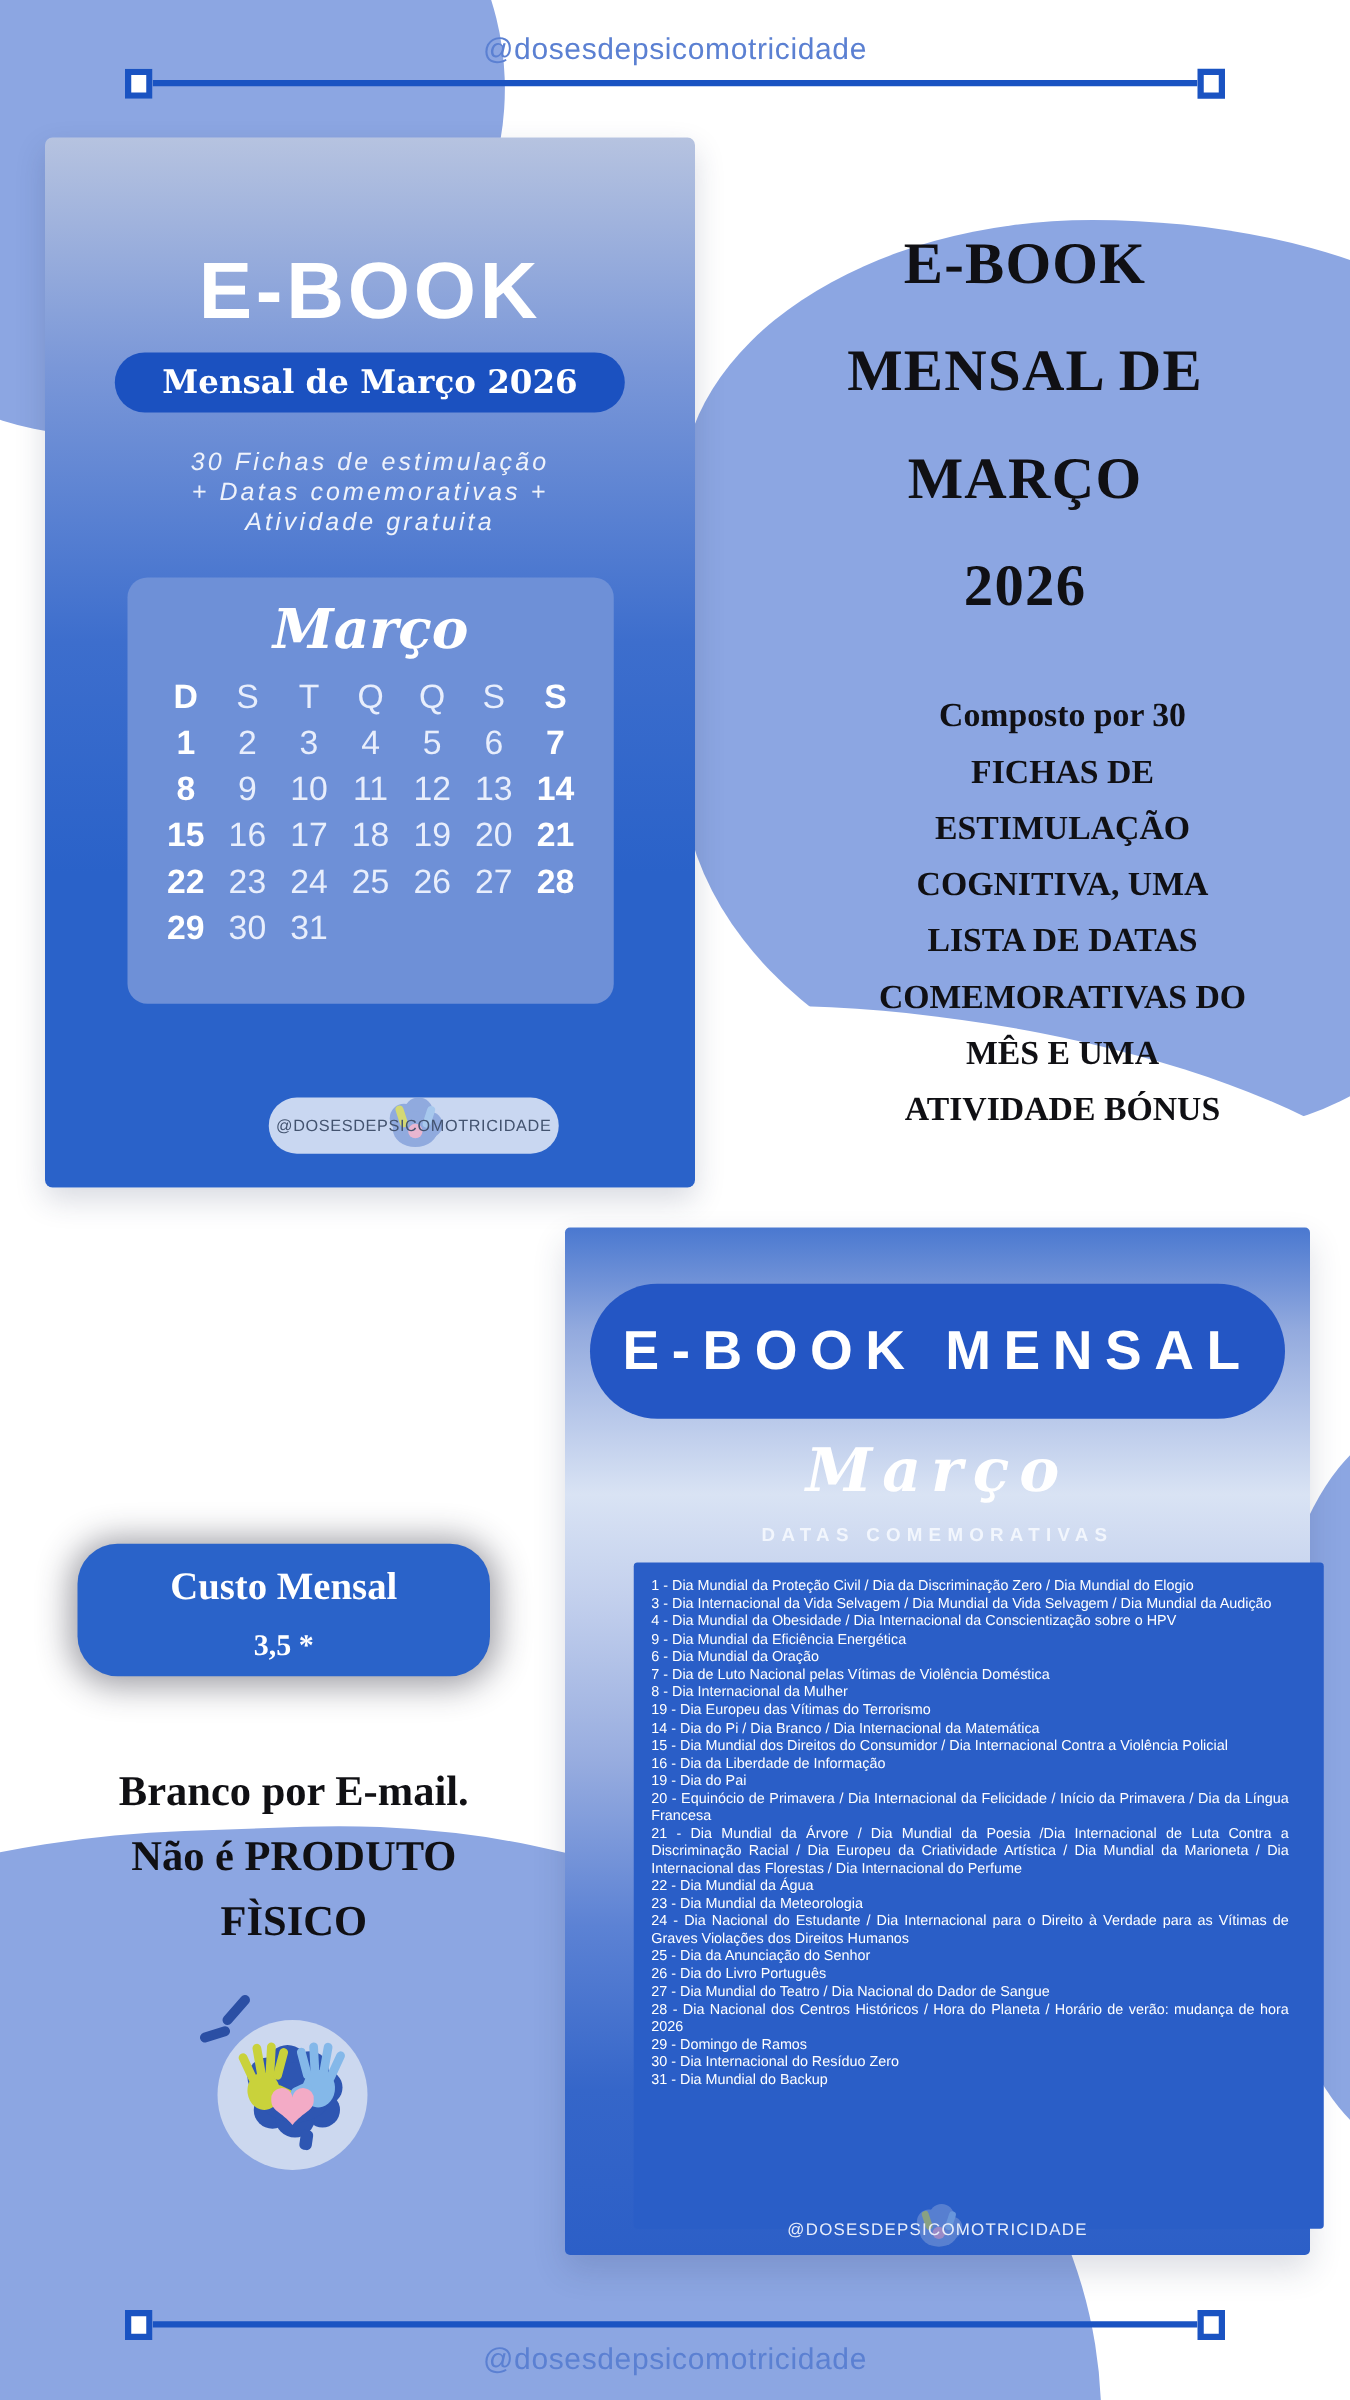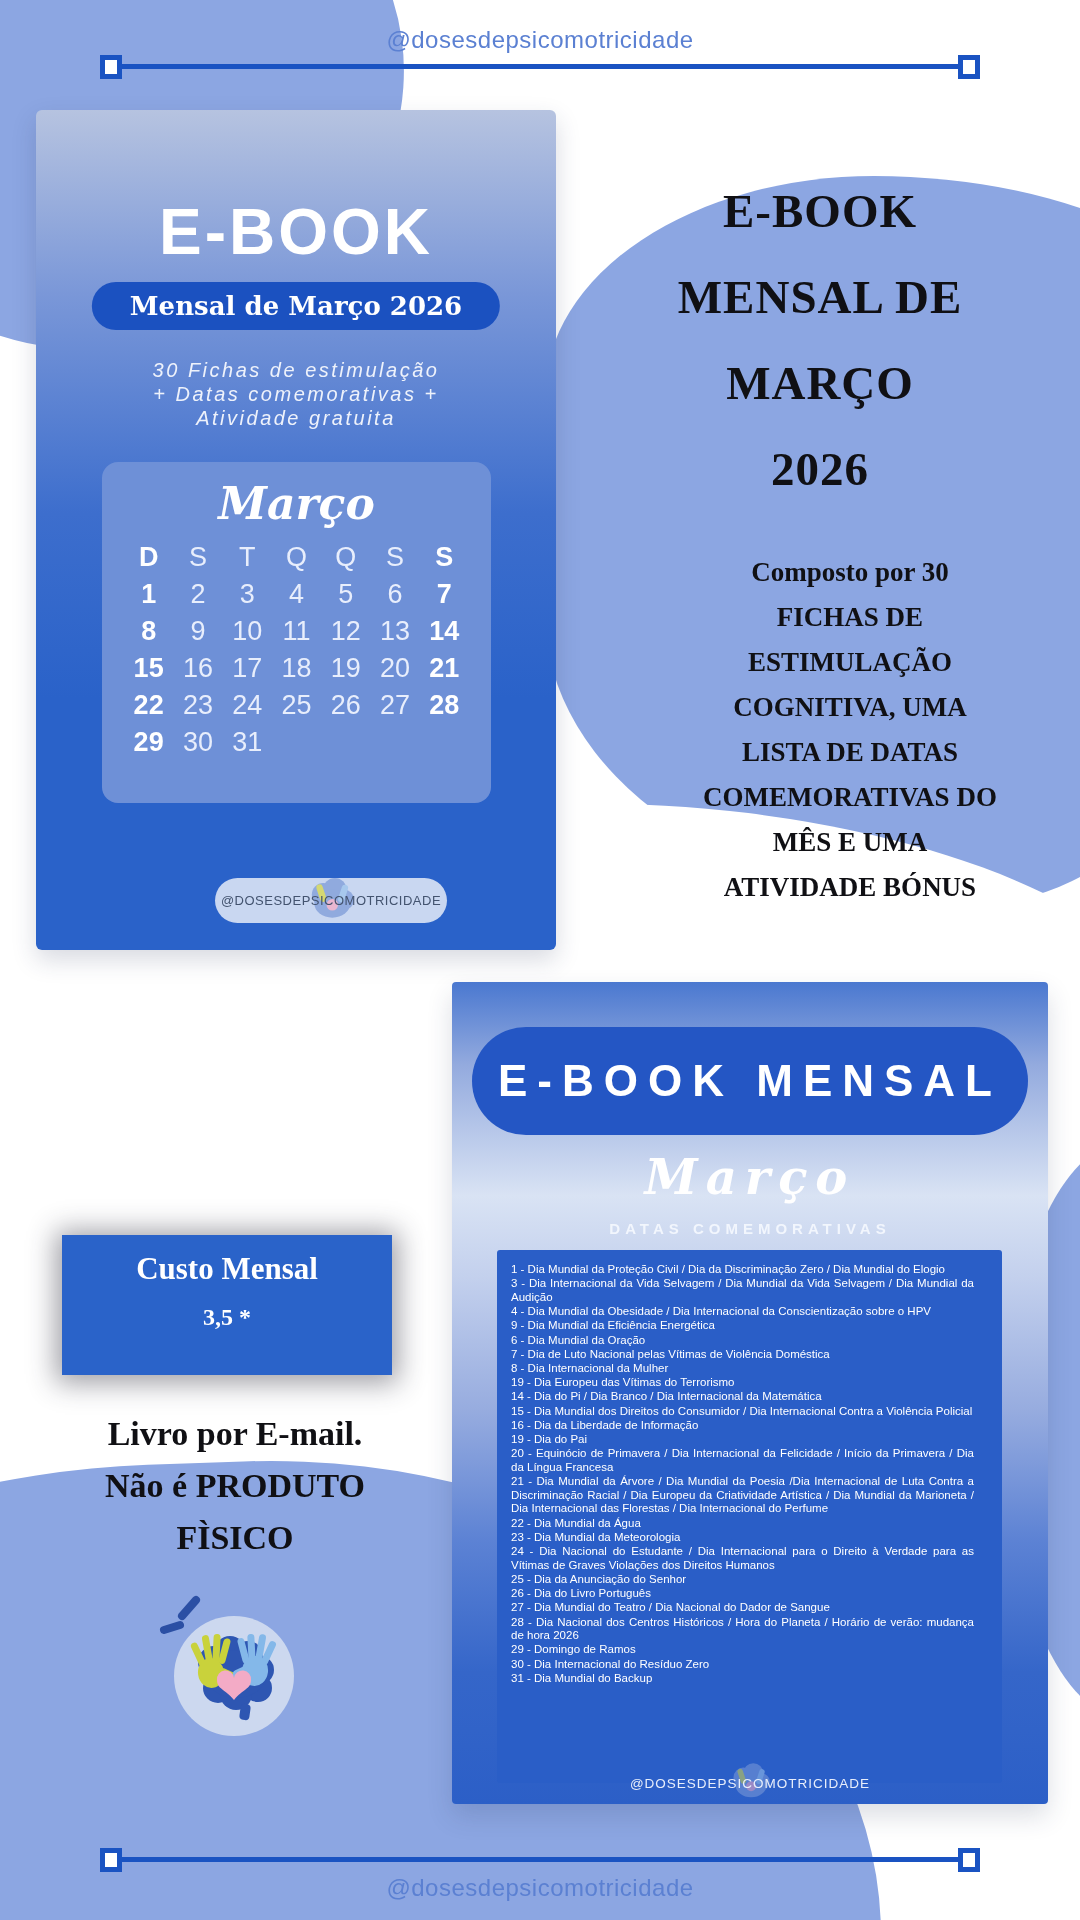--- a/index.html
+++ b/index.html
@@ -52,43 +52,43 @@
 
   
   .headline{position:absolute;left:560px;top:168px;width:520px;text-align:center;z-index:4;
             font-family:"Liberation Serif",serif;font-weight:700;font-size:47px;line-height:86px;
             color:var(--text_black,#101014);letter-spacing:1px;}
   .description{position:absolute;left:610px;top:550px;width:480px;text-align:center;z-index:4;
                font-family:"Liberation Serif",serif;font-weight:700;font-size:27px;line-height:45px;
                color:var(--text_black,#101014);}
 
   
-  .price-box{position:absolute;left:62px;top:1235px;width:330px;height:140px;z-index:4;
+  .price-box{position:absolute;left:62px;top:1235px;width:330px;height:106px;z-index:4;
              background:var(--price_blue,#2A63C9);box-shadow:0 2px 26px 6px rgba(40,40,55,.45);
-             color:#fff;text-align:center;font-family:"Liberation Serif",serif;font-weight:700;}
+             color:#fff;text-align:center;font-family:"Liberation Serif",serif;font-weight:700;border-radius:32px;}
   .price-line1{margin-top:14px;font-size:31px;line-height:40px;}
   .price-line2{margin-top:8px;font-size:24px;line-height:40px;}
   .delivery{position:absolute;left:40px;top:1408px;width:390px;text-align:center;z-index:4;
             font-family:"Liberation Serif",serif;font-weight:700;font-size:34px;line-height:52px;
             color:var(--text_black,#101014);}
   .brain-logo{position:absolute;left:148px;top:1576px;width:160px;height:170px;z-index:4;}
 
   
   .dates-card{position:absolute;left:452px;top:982px;width:596px;height:822px;border-radius:4px;z-index:3;
               background:linear-gradient(180deg,#4a78d0 0%,#93aade 10%,#d9e3f4 26%,#c3d0ed 36%,#97acdf 52%,#5c82d4 68%,#3566c9 84%,#2c5fc7 100%);
               box-shadow:0 12px 26px rgba(40,50,90,.16);}
   .dates-pill{position:absolute;top:45px;left:50%;transform:translateX(-50%);width:556px;height:108px;
               border-radius:56px;background:var(--pill2_blue,#2456C4);display:flex;align-items:center;
               justify-content:center;color:#fff;font-weight:700;font-size:44px;letter-spacing:10px;white-space:nowrap;}
   .dates-month{position:absolute;top:166px;left:0;right:0;text-align:center;color:#fff;
                font-family:"DejaVu Serif",serif;font-style:italic;font-weight:700;font-size:48px;
                letter-spacing:8px;line-height:58px;}
   .dates-section{position:absolute;top:238px;left:0;right:0;text-align:center;color:#f2f6fd;
                  font-weight:700;font-size:15px;letter-spacing:5px;}
-  .dates-panel{position:absolute;left:45px;top:268px;width:505px;height:533px;border-radius:3px;
+  .dates-panel{position:absolute;left:55px;top:268px;width:552px;height:533px;border-radius:3px;
                background:var(--panel_blue,#2A5EC7);box-sizing:border-box;padding:13px 28px 30px 14px;}
   .date-item{margin:0 0 .5px 0;color:#fff;font-size:11.5px;line-height:13.7px;
              text-align:justify;}
   .panel-badge{position:absolute;left:0;right:0;bottom:8px;height:26px;display:flex;
                align-items:center;justify-content:center;}
   .panel-badge span{position:relative;z-index:2;font-size:13.5px;letter-spacing:1px;color:#e8eefb;}
   .panel-badge .badge-watermark{width:66px;height:56px;opacity:.55;}
 </style>
 </head>
 <body>
@@ -207,21 +207,21 @@
       <div class="desc-line">MÊS E UMA</div>
       <div class="desc-line">ATIVIDADE BÓNUS</div>
     </div>
 
   <div class="price-box">
     <div class="price-line1">Custo Mensal</div>
     <div class="price-line2">3,5 *</div>
   </div>
 
   <div class="delivery">
-      <div class="delivery-line">Livro por E-mail.</div>
+      <div class="delivery-line">Branco por E-mail.</div>
       <div class="delivery-line">Não é PRODUTO</div>
       <div class="delivery-line">FÌSICO</div>
     </div>
 
   <svg class="brain-logo" viewBox="0 0 160 170">
     <g stroke="#2b4fa4" stroke-width="8" stroke-linecap="round">
       <line x1="34" y1="40" x2="48" y2="24"></line>
       <line x1="16" y1="54" x2="32" y2="49"></line>
     </g>
     <circle cx="86" cy="100" r="60" fill="#ccd8ef"></circle>

